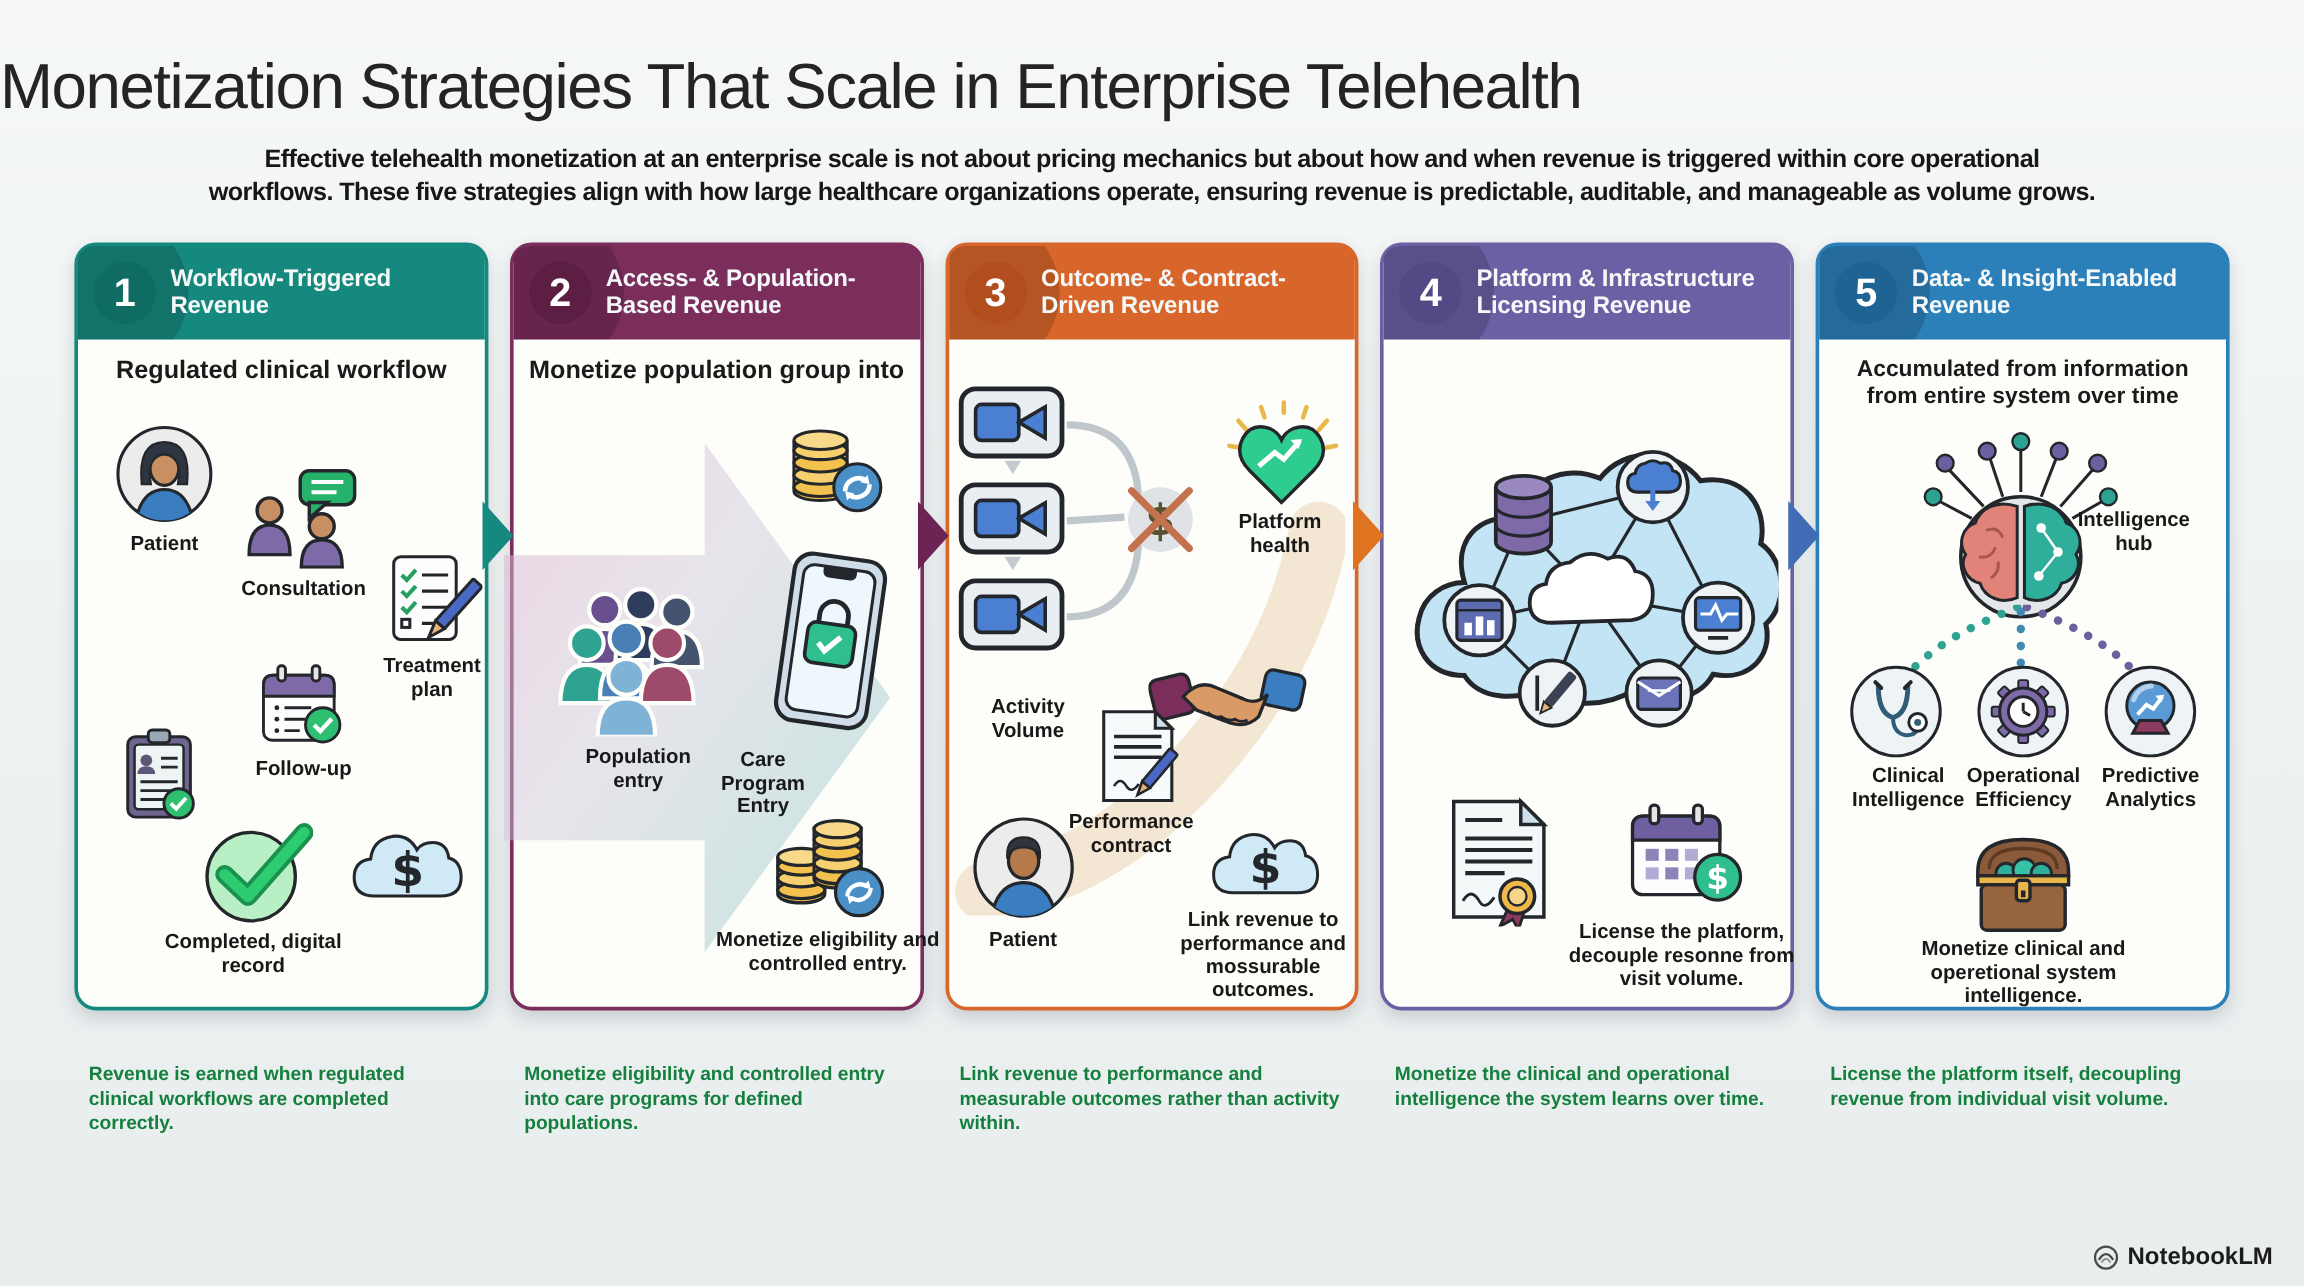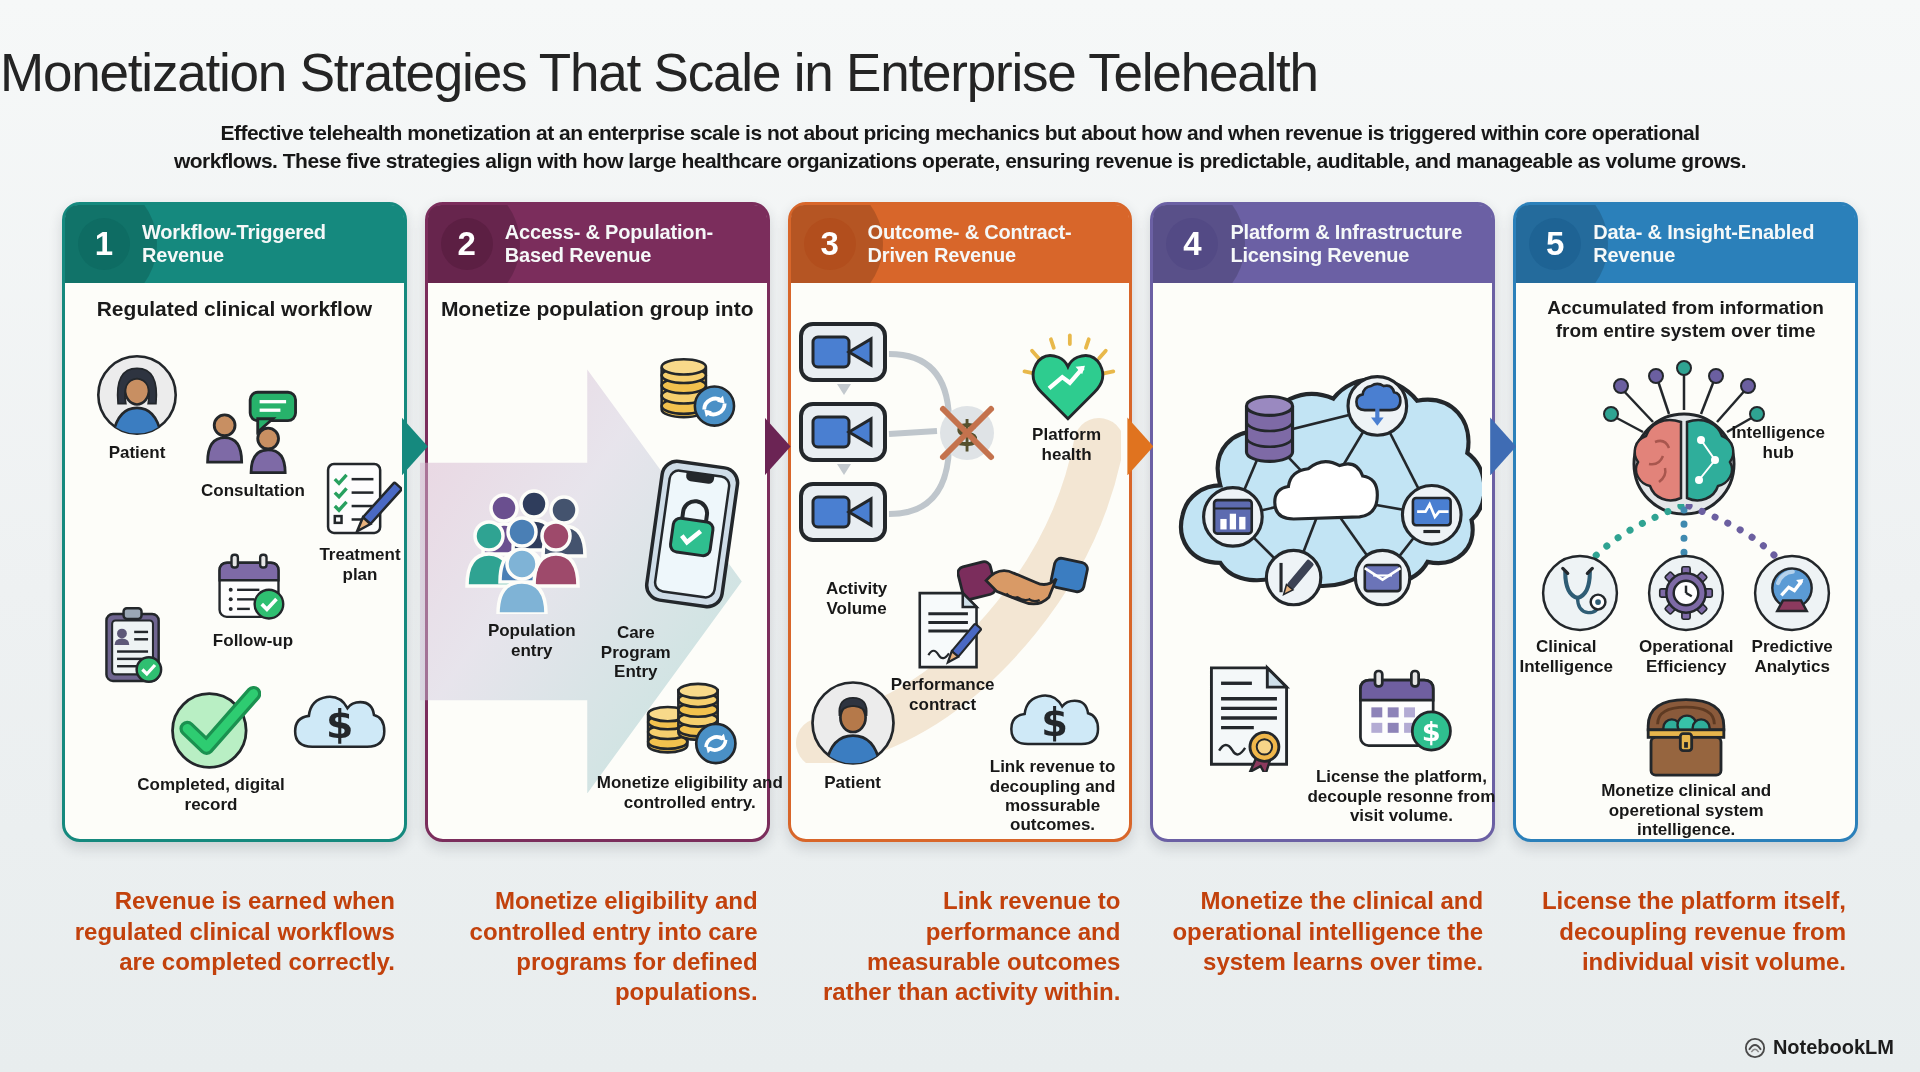--- a/index.html
+++ b/index.html
@@ -49,21 +49,21 @@
   position:absolute;right:-24px;top:212px;width:26px;height:58px;
   clip-path:polygon(0 0,100% 50%,0 100%);z-index:7;
 }
 .arrow-bg{
   position:absolute;left:-8px;top:86px;width:322px;height:424px;z-index:0;
   background:linear-gradient(125deg,rgba(219,178,204,.55) 0%,rgba(205,198,220,.45) 40%,rgba(148,207,199,.55) 100%);
   clip-path:polygon(0 22%,52% 22%,52% 0,100% 50%,52% 100%,52% 78%,0 78%);
 }
 .swoosh{position:absolute;left:0;top:120px;z-index:0}
 .captions{display:flex;gap:18px;padding:0 62px;margin-top:44px}
-.caption{flex:1;text-align:right;font-size:24px;font-weight:600;color:#c2410c;
+.caption{flex:1;text-align:left;font-size:16px;font-weight:600;color:#15803d;
   line-height:1.26;padding:0 12px}
 .brand{position:absolute;right:26px;bottom:13px;display:flex;align-items:center;gap:7px;
   font-size:20px;font-weight:700;color:#1c1c1c}
 svg{display:block}
 </style>
 </head>
 <body>
 
 <div>
 
@@ -397,21 +397,21 @@
           </svg>
         </div>
         <div class="lbl" style="left:62px;top:490px;width:90px">Patient</div>
 
         <div class="ico" style="left:262px;top:436px">
           <svg width="100" height="70" viewBox="0 0 120 84">
             <path d="M30 72 Q10 72 10 54 Q10 38 26 36 Q28 17 47 14 Q63 12 71 27 Q76 20 86 20 Q100 20 102 35 Q114 38 114 54 Q114 72 94 72 Z" fill="#cfe9f7" stroke="#23272b" stroke-width="3"></path>
             <text x="62" y="62" font-size="46" font-weight="bold" text-anchor="middle" fill="#23272b" font-family="DejaVu Sans, sans-serif">$</text>
           </svg>
         </div>
-        <div class="lbl" style="left:262px;top:474px;width:185px">Link revenue to decoupling and mossurable outcomes.</div>
+        <div class="lbl" style="left:262px;top:474px;width:185px">Link revenue to performance and mossurable outcomes.</div>
       </div>
       <div class="next-chevron" style="background: rgb(224, 115, 31);"></div>
     </section>
 
     <section class="card" style="--accent: #6b60a4; --accent-dark: #534a85;">
       <header class="card-header">
         <div class="num">4</div>
         <div class="card-title">Platform &amp; Infrastructure Licensing Revenue</div>
       </header>
       <div class="body">
@@ -571,21 +571,21 @@
           <svg width="82" height="82" viewBox="0 0 100 100">
             <circle cx="50" cy="50" r="45" fill="#eef3f5" stroke="#23272b" stroke-width="3"></circle>
             <path d="M32 24 Q32 52 47 56 Q62 52 62 24" stroke="#2f5d75" stroke-width="5" fill="none" stroke-linecap="round"></path>
             <line x1="29" y1="20" x2="35" y2="26" stroke="#23272b" stroke-width="4" stroke-linecap="round"></line>
             <line x1="65" y1="20" x2="59" y2="26" stroke="#23272b" stroke-width="4" stroke-linecap="round"></line>
             <path d="M47 56 Q47 72 60 74 Q72 74 72 64" stroke="#2f5d75" stroke-width="4" fill="none"></path>
             <circle cx="72" cy="61" r="9" fill="#fff" stroke="#23272b" stroke-width="3"></circle>
             <circle cx="72" cy="61" r="3.5" fill="#2f5d75"></circle>
           </svg>
         </div>
-        <div class="lbl" style="left:50px;top:354px;width:112px">Clinical Intelligence</div>
+        <div class="lbl" style="left:74px;top:354px;width:112px">Clinical Intelligence</div>
 
         <div class="ico" style="left:170px;top:310px">
           <svg width="82" height="82" viewBox="0 0 100 100">
             <circle cx="50" cy="50" r="45" fill="#eef3f5" stroke="#23272b" stroke-width="3"></circle>
             <g fill="#7e6aa6" stroke="#23272b" stroke-width="2">
               <g transform="rotate(0 50 50)">
                   <rect x="45" y="18" width="10" height="12" rx="2"></rect>
                 </g>
               <g transform="rotate(45 50 50)">
                   <rect x="45" y="18" width="10" height="12" rx="2"></rect>

